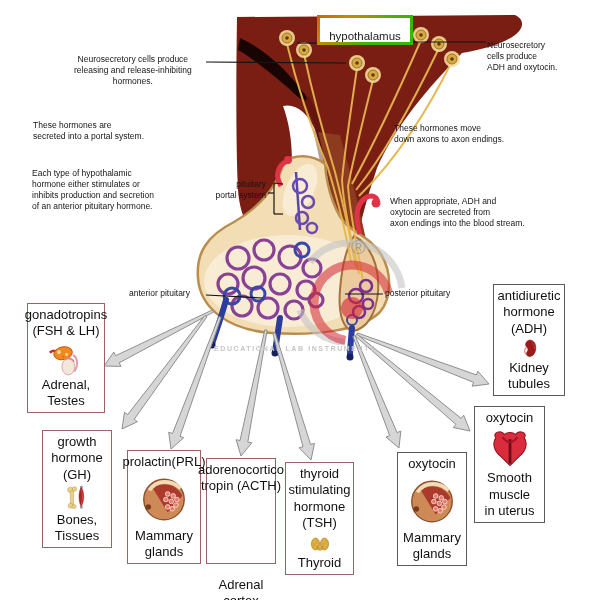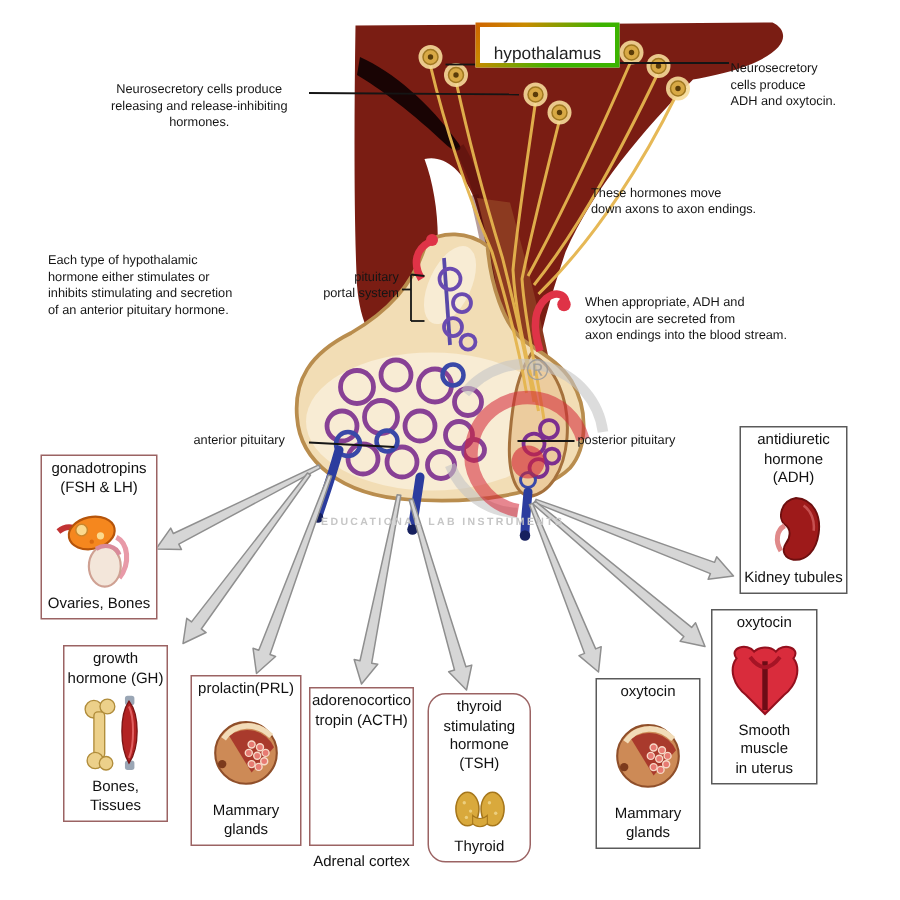--- a/index.html
+++ b/index.html
@@ -10,21 +10,21 @@
   .plabel{position:absolute;font-size:8.5px;line-height:1.25;color:#151515;white-space:pre-line;}
   .hypo-box{position:absolute;left:317px;top:15px;width:96px;height:30px;box-sizing:border-box;
             background:#fff;border:3px solid #3cb400;
             border-image:linear-gradient(140deg,#cf6600 0%,#c98a00 25%,#3cb400 65%) 1;
             display:flex;align-items:flex-end;justify-content:center;
             font-size:11.5px;color:#222;}
   .card{position:absolute;background:#fff;border:1px solid #9b6363;box-sizing:border-box;
         display:flex;flex-direction:column;align-items:center;justify-content:space-between;
         text-align:center;}
   .card.gray{border-color:#5a5a5a;}
-  .card .h,.card .t{font-size:10px;line-height:1.25;white-space:pre-line;padding:1px 1px;}
+  .card .h,.card .t{font-size:13px;line-height:1.25;white-space:pre-line;padding:1px 1px;}
   .card .h{margin-top:2px;}
   .card .t{margin-bottom:2px;}
   .card svg{display:block;margin:0 auto;}
   .wm-text{position:absolute;left:214px;top:345px;font-size:7px;font-weight:bold;
            letter-spacing:1.6px;color:#c6c6c6;white-space:nowrap;}
   .wm-reg{position:absolute;left:351px;top:236px;font-size:20px;color:#9a9a9a;opacity:.85;}
 </style>
 </head>
 <body>
 
@@ -182,23 +182,25 @@
       </g>
   </svg>
 
   <div class="hypo-box">
     <span>hypothalamus</span>
   </div>
 
   <div class="ann" style="left:74px;top:54px;text-align:center;">Neurosecretory cells produce
 releasing and release-inhibiting
 hormones.</div>
+  <div class="ann" style="left:33px;top:120px;">These hormones are
+secreted into a portal system.</div>
   <div class="ann" style="left:32px;top:168px;">Each type of hypothalamic
 hormone either stimulates or
-inhibits stimulating and secretion
+inhibits production and secretion
 of an anterior pituitary hormone.</div>
   <div class="ann" style="left:487px;top:40px;">Neurosecretory
 cells produce
 ADH and oxytocin.</div>
   <div class="ann" style="left:394px;top:123px;">These hormones move
 down axons to axon endings.</div>
   <div class="ann" style="left:390px;top:196px;">When appropriate, ADH and
 oxytocin are secreted from
 axon endings into the blood stream.</div>
 
@@ -216,21 +218,21 @@
     <svg width="62" height="58" viewBox="0 0 64 60">
       <path d="M4,20 C10,15 16,17 20,21" stroke="#c23333" stroke-width="4" fill="none"></path>
       <ellipse cx="27" cy="21" rx="16" ry="11" fill="#f5871e" stroke="#b5540a" stroke-width="1.5" transform="rotate(-12 27 21)"></ellipse>
       <circle cx="20" cy="19" r="4" fill="#fbd98e" stroke="#c9872d"></circle>
       <circle cx="33" cy="23" r="2.5" fill="#fbd98e"></circle>
       <circle cx="27" cy="27" r="1.5" fill="#d96a10"></circle>
       <path d="M44,24 C52,28 54,42 46,52" stroke="#e89aa8" stroke-width="3.5" fill="none"></path>
       <ellipse cx="36" cy="44" rx="11" ry="14" fill="#f3e6da" stroke="#cfa193" stroke-width="1.5"></ellipse>
       <path d="M30,32 C36,28 44,30 46,36" stroke="#d98a9a" stroke-width="3" fill="none"></path>
     </svg>
-    <div class="t">Ovaries, Bones</div>
+    <div class="t">Adrenal, Testes</div>
   </div>
 
   <div class="card" style="left:42px;top:430px;width:70px;height:118px;">
     <div class="h">growth
 hormone (GH)</div>
     <svg width="54" height="60" viewBox="0 0 60 64">
       <circle cx="14" cy="14" r="6.5" fill="#ecd08a" stroke="#b08c3a"></circle>
       <circle cx="24" cy="12" r="5.5" fill="#ecd08a" stroke="#b08c3a"></circle>
       <rect x="14" y="16" width="8" height="34" rx="3" fill="#ecd08a" stroke="#b08c3a"></rect>
       <circle cx="15" cy="52" r="6" fill="#ecd08a" stroke="#b08c3a"></circle>
@@ -270,21 +272,21 @@
 tropin (ACTH)</div>
     <svg width="54" height="50" viewBox="0 0 60 56">
       <path d="M6,42 C14,28 22,18 30,12 C40,20 48,32 54,42 C44,50 36,44 30,46 C22,50 12,48 6,42 Z" fill="#c1333f" stroke="#8c1f2b" stroke-width="1.5"></path>
       <path d="M12,40 C20,28 26,22 30,18 C36,24 42,32 48,40 C38,46 22,46 12,40 Z" fill="#ef8f9b"></path>
       <path d="M18,38 C24,30 28,26 30,24 C34,28 38,33 42,38 C34,42 24,42 18,38 Z" fill="#f9d9c6"></path>
       <path d="M22,37 C27,31 30,29 31,28 C34,31 36,34 38,37" stroke="#c84a56" stroke-width="2" fill="none"></path>
     </svg>
     <div class="t">Adrenal cortex</div>
   </div>
 
-  <div class="card" style="left:285px;top:462px;width:69px;height:113px;border-radius:12px;">
+  <div class="card" style="left:285px;top:462px;width:69px;height:113px;">
     <div class="h">thyroid
 stimulating
 hormone (TSH)</div>
     <svg width="54" height="52" viewBox="0 0 62 58">
       <ellipse cx="19" cy="32" rx="11" ry="16" fill="#d9a93c" stroke="#a5761b" stroke-width="1.5"></ellipse>
       <ellipse cx="43" cy="32" rx="11" ry="16" fill="#d9a93c" stroke="#a5761b" stroke-width="1.5"></ellipse>
       <path d="M24,38 C28,42 34,42 38,38 L38,46 C34,50 28,50 24,46 Z" fill="#d9a93c" stroke="#a5761b"></path>
       <g fill="#eccf7f">
           <circle cx="16" cy="26" r="1.6"></circle>
           <circle cx="22" cy="34" r="1.6"></circle>

